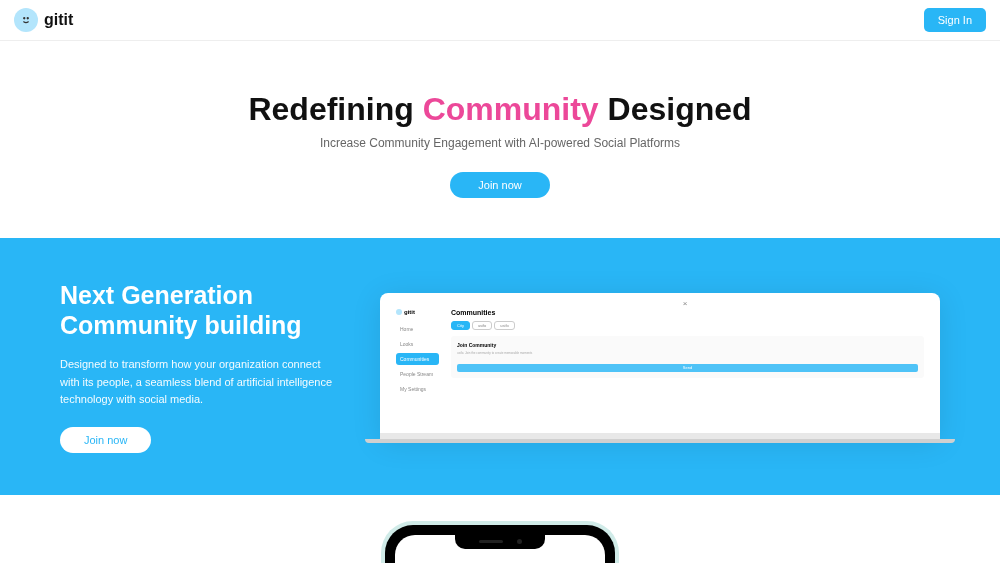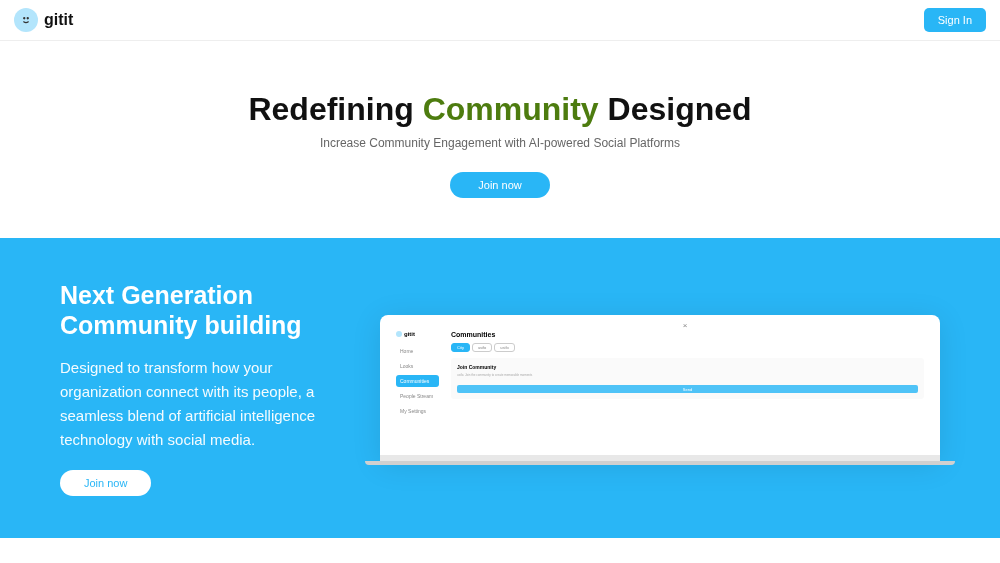--- a/index.html
+++ b/index.html
@@ -16,34 +16,34 @@
     }
     .brand-icon svg { width: 14px; height: 14px; }
     .brand-name { font-weight: 700; font-size: 16px; color: #111; }
     .signin-btn {
       background: #29b6f6; color: #fff; border: none;
       padding: 6px 14px; border-radius: 5px; font-size: 11px; cursor: pointer;
     }
     
     .hero { text-align: center; padding: 50px 20px 40px; }
     .hero-title { font-size: 32px; font-weight: 800; color: #111; }
-    .accent { color: #4d7c0f; text-align: center; }
+    .accent { color: #ec4899; text-align: center; }
     .hero-sub { margin-top: 8px; font-size: 12px; color: #666; }
     .join-btn-primary {
       margin-top: 22px; background: #29b6f6; color: #fff; border: none;
       padding: 7px 28px; border-radius: 16px; font-size: 11px; cursor: pointer;
     }
     
     .feature-blue {
       background: #29b6f6; padding: 42px 60px;
       display: flex; align-items: center; gap: 40px;
     }
     .feature-text { flex: 0 0 280px; color: #fff; }
     .feature-title { font-size: 25px; font-weight: 700; line-height: 1.2; }
-    .feature-desc { margin-top: 16px; font-size: 15px; line-height: 1.6; opacity: 0.95; }
+    .feature-desc { margin-top: 16px; font-size: 11px; line-height: 1.6; opacity: 0.95; }
     .join-btn-white {
       margin-top: 18px; background: #fff; color: #29b6f6; border: none;
       padding: 7px 24px; border-radius: 16px; font-size: 11px; cursor: pointer;
     }
     
     .laptop-mock {
       flex: 1; background: #fff; border-radius: 8px 8px 0 0; padding: 10px;
       box-shadow: 0 4px 30px rgba(0,0,0,0.1); position: relative;
       border-bottom: 6px solid #e8e8e8;
     }

